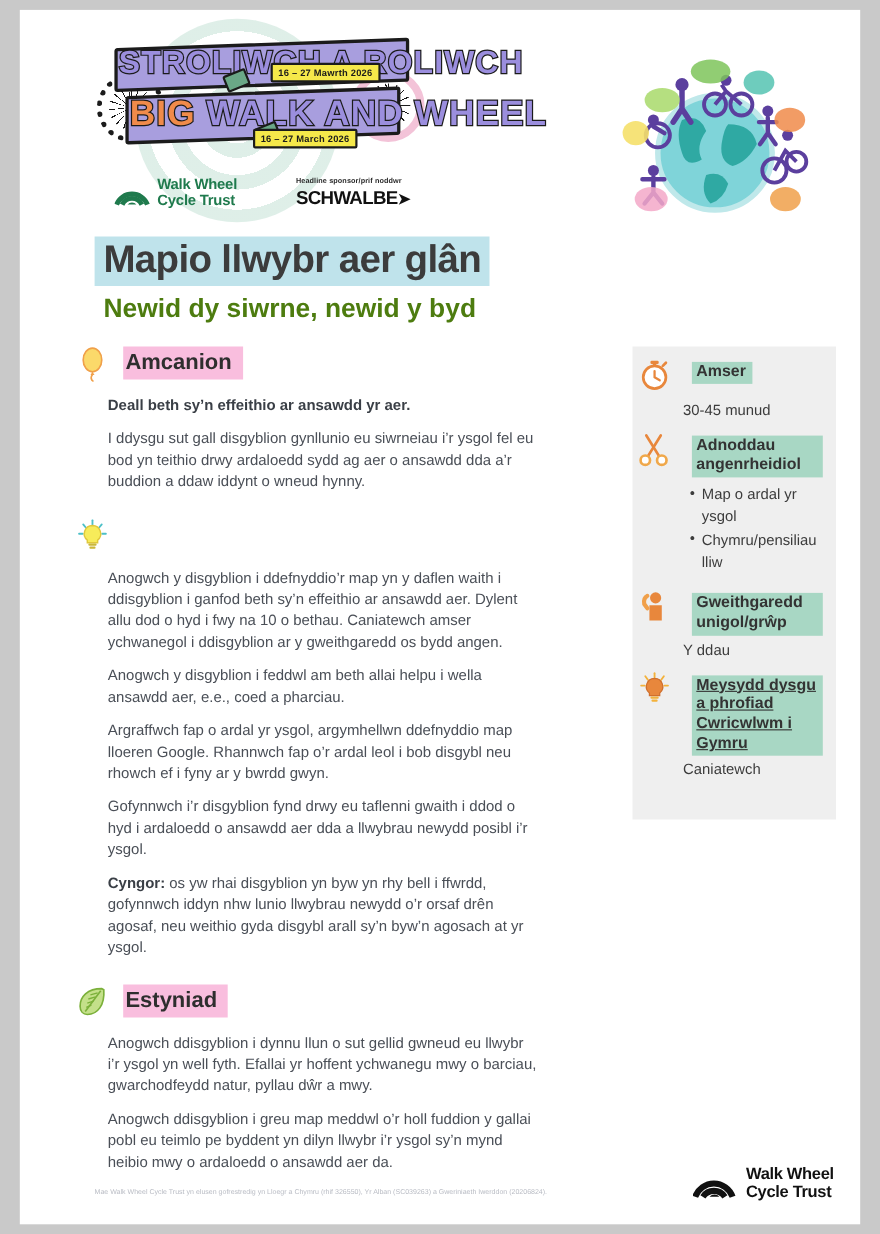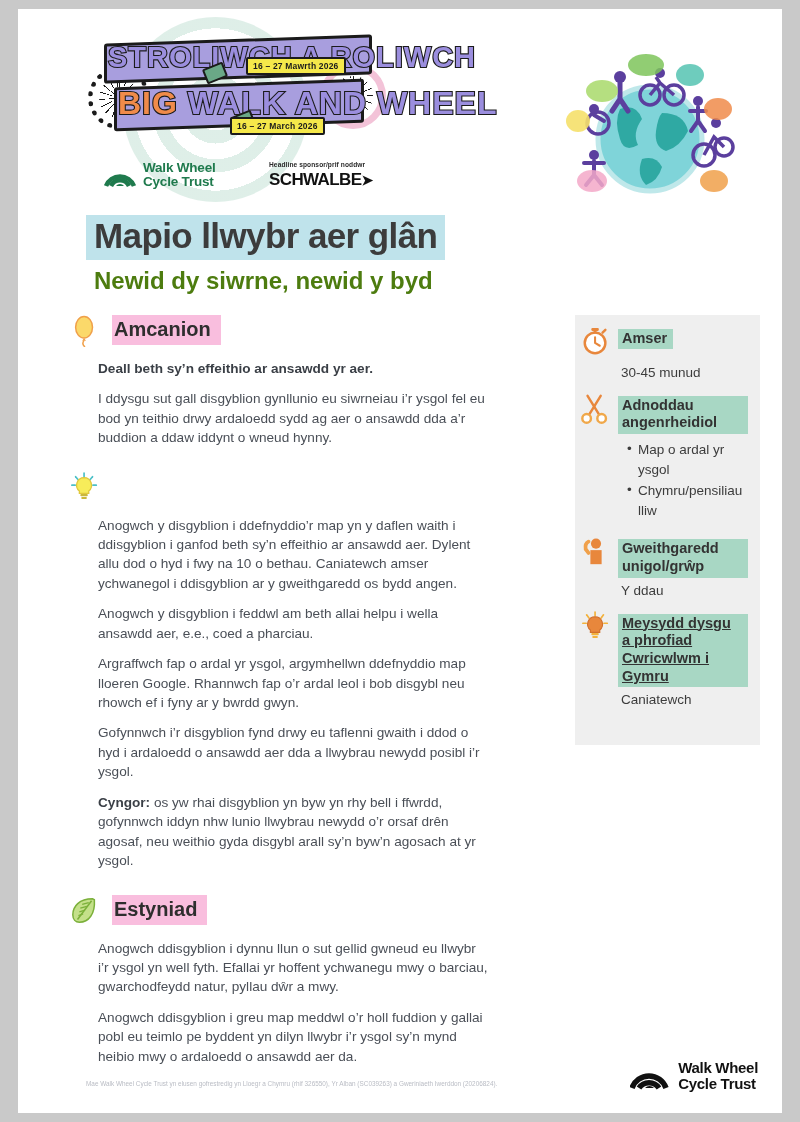--- a/index.html
+++ b/index.html
@@ -99,21 +99,21 @@
   }
   .subtitle { margin:7px 0 0 8px; font-size:24px; font-weight:bold; color:#4d7c0f; }
 
   
   .body-area { position:relative; margin-top:20px; }
 
   .sidebar {
     position:absolute; right:22px; top:0;
     width:185px; background:#efefef; padding:14px 12px 22px 12px;
   }
-  .side-row { display:flex; align-items:flex-start; gap:5px; margin-bottom:2px; }
+  .side-row { display:flex; align-items:flex-start; gap:16px; margin-bottom:2px; }
   .side-icon { width:34px; min-width:34px; height:34px; margin-top:-3px; margin-left:-6px; }
   .side-hl {
     background:#a8d7c4; color:#333; font-weight:bold; font-size:14.5px;
     line-height:1.22; padding:1px 6px 2px 4px; display:inline-block;
     margin-left:-2px;
   }
   .side-val { font-size:13.5px; color:#3c3c3c; margin:5px 0 16px 34px; }
   .side-list { margin:6px 0 18px 40px; padding:0; list-style:none; font-size:13.5px; color:#3c3c3c; }
   .side-list li { position:relative; padding-left:11px; line-height:1.5; }
   .side-list li:before { content:"•"; position:absolute; left:0; top:-1px; }

